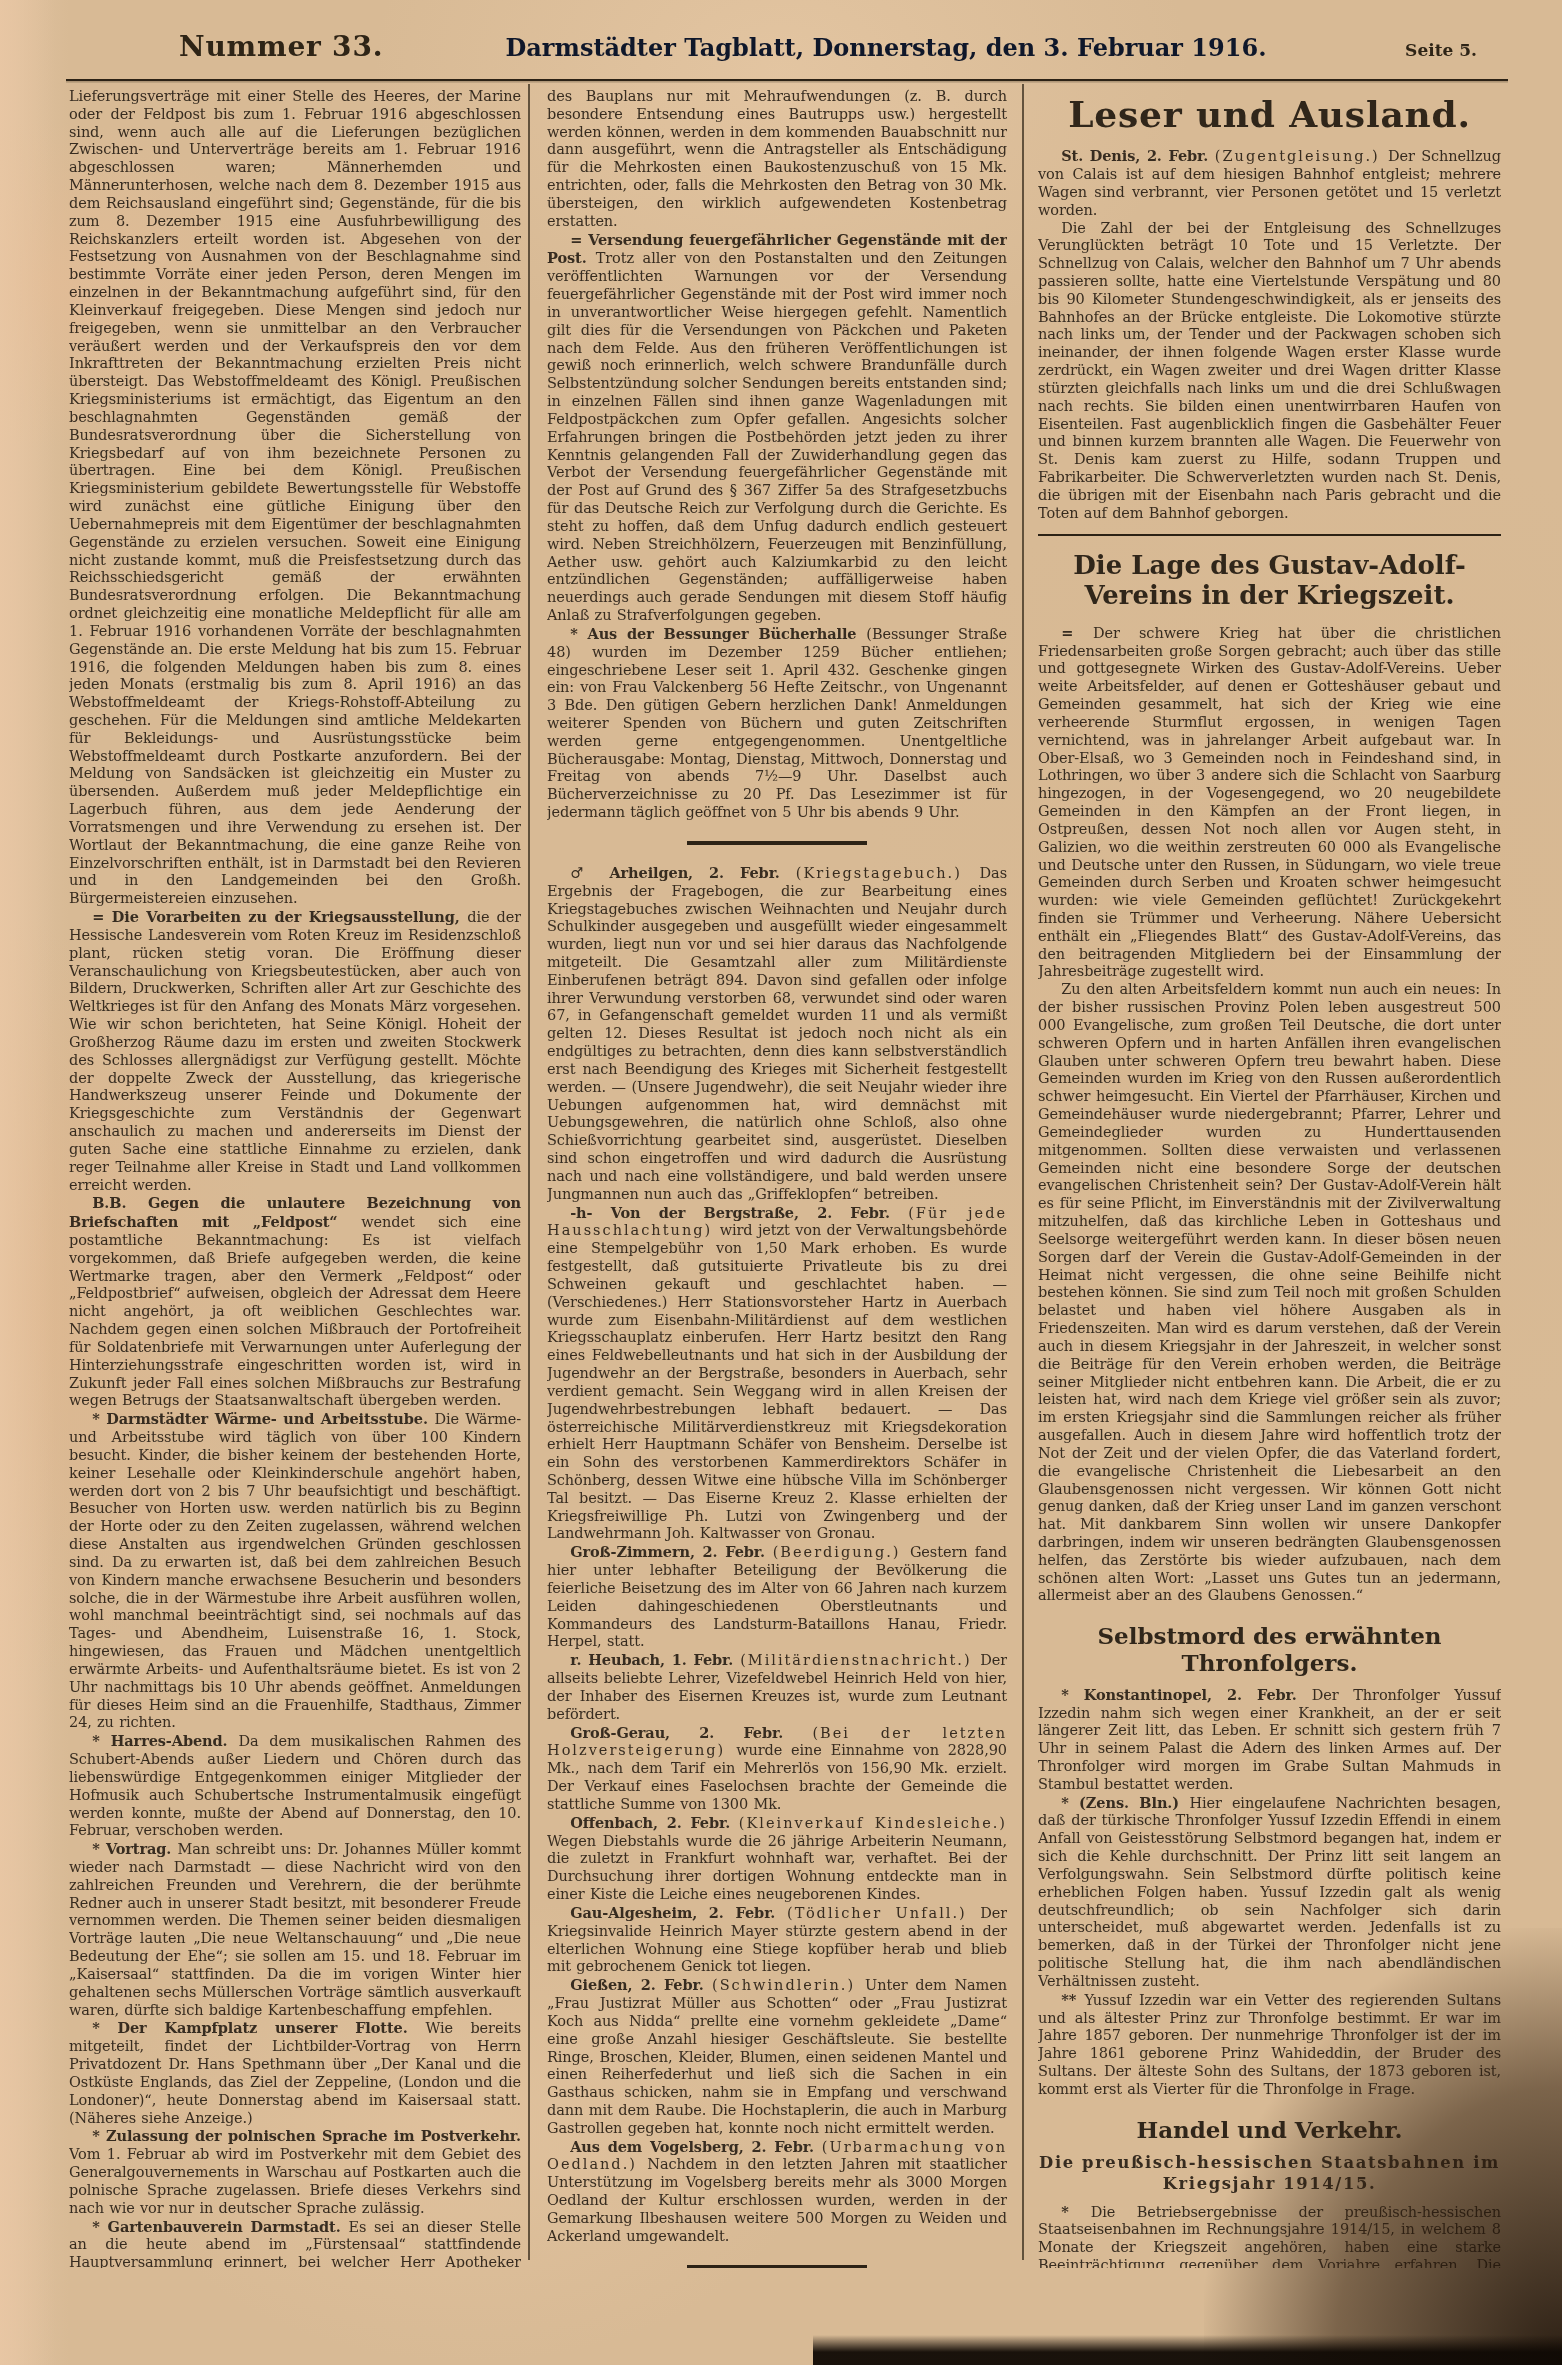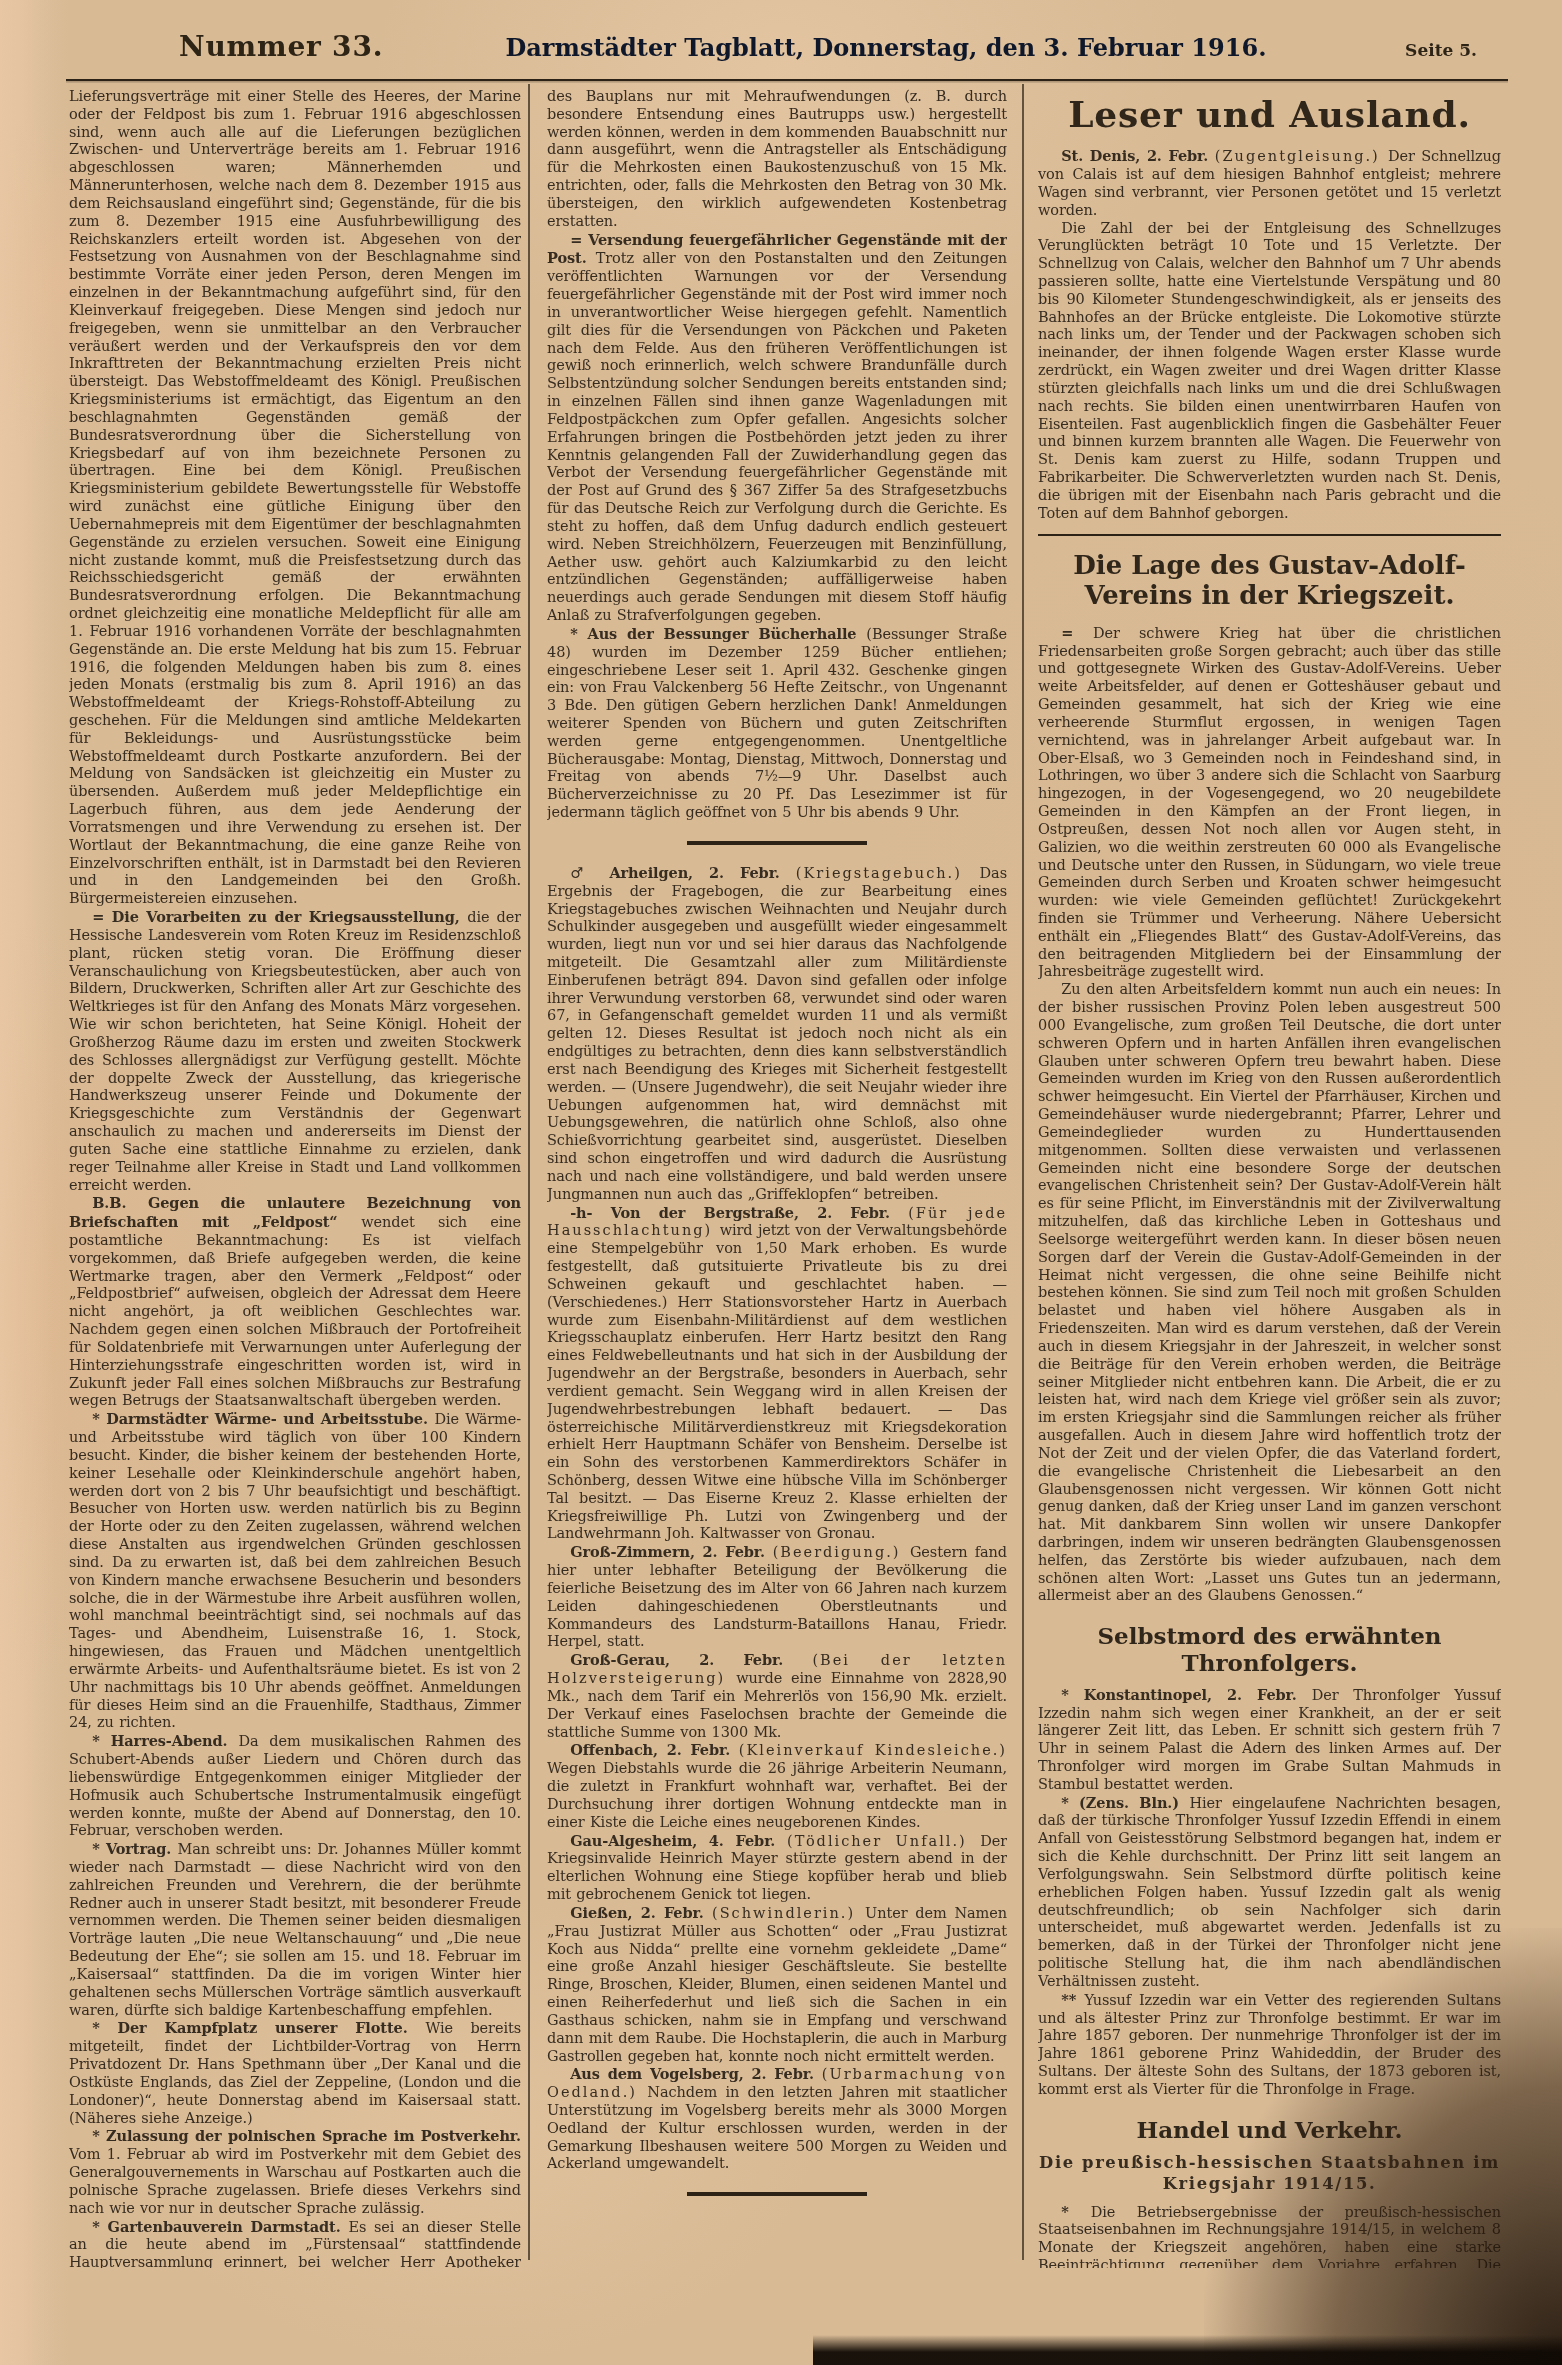--- a/index.html
+++ b/index.html
@@ -89,23 +89,24 @@
     <p class="para"><span class="lead">* Gartenbauverein Darmstadt. </span>Es sei an dieser Stelle an die heute abend im „Fürstensaal“ stattfindende Hauptversammlung erinnert, bei welcher Herr Apotheker Kühn Aufnahmen von seiner Reise nach Sizilien und Nordafrika in Lichtbildern vorführen wird. (S. Anz.)</p>
   </div>
 <div class="col c2" id="col-1">
     <p class="para noindent">des Bauplans nur mit Mehraufwendungen (z. B. durch besondere Entsendung eines Bautrupps usw.) hergestellt werden können, werden in dem kommenden Bauabschnitt nur dann ausgeführt, wenn die Antragsteller als Entschädigung für die Mehrkosten einen Baukostenzuschuß von 15 Mk. entrichten, oder, falls die Mehrkosten den Betrag von 30 Mk. übersteigen, den wirklich aufgewendeten Kostenbetrag erstatten.</p>
     <p class="para"><span class="lead">= Versendung feuergefährlicher Gegenstände mit der Post. </span>Trotz aller von den Postanstalten und den Zeitungen veröffentlichten Warnungen vor der Versendung feuergefährlicher Gegenstände mit der Post wird immer noch in unverantwortlicher Weise hiergegen gefehlt. Namentlich gilt dies für die Versendungen von Päckchen und Paketen nach dem Felde. Aus den früheren Veröffentlichungen ist gewiß noch erinnerlich, welch schwere Brandunfälle durch Selbstentzündung solcher Sendungen bereits entstanden sind; in einzelnen Fällen sind ihnen ganze Wagenladungen mit Feldpostpäckchen zum Opfer gefallen. Angesichts solcher Erfahrungen bringen die Postbehörden jetzt jeden zu ihrer Kenntnis gelangenden Fall der Zuwiderhandlung gegen das Verbot der Versendung feuergefährlicher Gegenstände mit der Post auf Grund des § 367 Ziffer 5a des Strafgesetzbuchs für das Deutsche Reich zur Verfolgung durch die Gerichte. Es steht zu hoffen, daß dem Unfug dadurch endlich gesteuert wird. Neben Streichhölzern, Feuerzeugen mit Benzinfüllung, Aether usw. gehört auch Kalziumkarbid zu den leicht entzündlichen Gegenständen; auffälligerweise haben neuerdings auch gerade Sendungen mit diesem Stoff häufig Anlaß zu Strafverfolgungen gegeben.</p>
     <p class="para"><span class="lead">* Aus der Bessunger Bücherhalle </span>(Bessunger Straße 48) wurden im Dezember 1259 Bücher entliehen; eingeschriebene Leser seit 1. April 432. Geschenke gingen ein: von Frau Valckenberg 56 Hefte Zeitschr., von Ungenannt 3 Bde. Den gütigen Gebern herzlichen Dank! Anmeldungen weiterer Spenden von Büchern und guten Zeitschriften werden gerne entgegengenommen. Unentgeltliche Bücherausgabe: Montag, Dienstag, Mittwoch, Donnerstag und Freitag von abends 7½—9 Uhr. Daselbst auch Bücherverzeichnisse zu 20 Pf. Das Lesezimmer ist für jedermann täglich geöffnet von 5 Uhr bis abends 9 Uhr.</p>
     <div class="bar"></div>
     <p class="para"><span class="lead">♂ Arheilgen, 2. Febr. </span><span class="spread">(Kriegstagebuch.) </span>Das Ergebnis der Fragebogen, die zur Bearbeitung eines Kriegstagebuches zwischen Weihnachten und Neujahr durch Schulkinder ausgegeben und ausgefüllt wieder eingesammelt wurden, liegt nun vor und sei hier daraus das Nachfolgende mitgeteilt. Die Gesamtzahl aller zum Militärdienste Einberufenen beträgt 894. Davon sind gefallen oder infolge ihrer Verwundung verstorben 68, verwundet sind oder waren 67, in Gefangenschaft gemeldet wurden 11 und als vermißt gelten 12. Dieses Resultat ist jedoch noch nicht als ein endgültiges zu betrachten, denn dies kann selbstverständlich erst nach Beendigung des Krieges mit Sicherheit festgestellt werden. — (Unsere Jugendwehr), die seit Neujahr wieder ihre Uebungen aufgenommen hat, wird demnächst mit Uebungsgewehren, die natürlich ohne Schloß, also ohne Schießvorrichtung gearbeitet sind, ausgerüstet. Dieselben sind schon eingetroffen und wird dadurch die Ausrüstung nach und nach eine vollständigere, und bald werden unsere Jungmannen nun auch das „Griffeklopfen“ betreiben.</p>
     <p class="para"><span class="lead">-h- Von der Bergstraße, 2. Febr. </span><span class="spread">(Für jede Hausschlachtung) </span>wird jetzt von der Verwaltungsbehörde eine Stempelgebühr von 1,50 Mark erhoben. Es wurde festgestellt, daß gutsituierte Privatleute bis zu drei Schweinen gekauft und geschlachtet haben. — (Verschiedenes.) Herr Stationsvorsteher Hartz in Auerbach wurde zum Eisenbahn-Militärdienst auf dem westlichen Kriegsschauplatz einberufen. Herr Hartz besitzt den Rang eines Feldwebelleutnants und hat sich in der Ausbildung der Jugendwehr an der Bergstraße, besonders in Auerbach, sehr verdient gemacht. Sein Weggang wird in allen Kreisen der Jugendwehrbestrebungen lebhaft bedauert. — Das österreichische Militärverdienstkreuz mit Kriegsdekoration erhielt Herr Hauptmann Schäfer von Bensheim. Derselbe ist ein Sohn des verstorbenen Kammerdirektors Schäfer in Schönberg, dessen Witwe eine hübsche Villa im Schönberger Tal besitzt. — Das Eiserne Kreuz 2. Klasse erhielten der Kriegsfreiwillige Ph. Lutzi von Zwingenberg und der Landwehrmann Joh. Kaltwasser von Gronau.</p>
     <p class="para"><span class="lead">Groß-Zimmern, 2. Febr. </span><span class="spread">(Beerdigung.) </span>Gestern fand hier unter lebhafter Beteiligung der Bevölkerung die feierliche Beisetzung des im Alter von 66 Jahren nach kurzem Leiden dahingeschiedenen Oberstleutnants und Kommandeurs des Landsturm-Bataillons Hanau, Friedr. Herpel, statt.</p>
+    <p class="para"><span class="lead">r. Heubach, 1. Febr. </span><span class="spread">(Militärdienstnachricht.) </span>Der allseits beliebte Lehrer, Vizefeldwebel Heinrich Held von hier, der Inhaber des Eisernen Kreuzes ist, wurde zum Leutnant befördert.</p>
     <p class="para"><span class="lead">Groß-Gerau, 2. Febr. </span><span class="spread">(Bei der letzten Holzversteigerung) </span>wurde eine Einnahme von 2828,90 Mk., nach dem Tarif ein Mehrerlös von 156,90 Mk. erzielt. Der Verkauf eines Faselochsen brachte der Gemeinde die stattliche Summe von 1300 Mk.</p>
     <p class="para"><span class="lead">Offenbach, 2. Febr. </span><span class="spread">(Kleinverkauf Kindesleiche.) </span>Wegen Diebstahls wurde die 26 jährige Arbeiterin Neumann, die zuletzt in Frankfurt wohnhaft war, verhaftet. Bei der Durchsuchung ihrer dortigen Wohnung entdeckte man in einer Kiste die Leiche eines neugeborenen Kindes.</p>
-    <p class="para"><span class="lead">Gau-Algesheim, 4. Febr. </span><span class="spread">(Tödlicher Unfall.) </span>Der Kriegsinvalide Heinrich Mayer stürzte gestern abend in der elterlichen Wohnung eine Stiege kopfüber herab und blieb mit gebrochenem Genick tot liegen.</p>
+    <p class="para"><span class="lead">Gau-Algesheim, 2. Febr. </span><span class="spread">(Tödlicher Unfall.) </span>Der Kriegsinvalide Heinrich Mayer stürzte gestern abend in der elterlichen Wohnung eine Stiege kopfüber herab und blieb mit gebrochenem Genick tot liegen.</p>
     <p class="para"><span class="lead">Gießen, 2. Febr. </span><span class="spread">(Schwindlerin.) </span>Unter dem Namen „Frau Justizrat Müller aus Schotten“ oder „Frau Justizrat Koch aus Nidda“ prellte eine vornehm gekleidete „Dame“ eine große Anzahl hiesiger Geschäftsleute. Sie bestellte Ringe, Broschen, Kleider, Blumen, einen seidenen Mantel und einen Reiherfederhut und ließ sich die Sachen in ein Gasthaus schicken, nahm sie in Empfang und verschwand dann mit dem Raube. Die Hochstaplerin, die auch in Marburg Gastrollen gegeben hat, konnte noch nicht ermittelt werden.</p>
     <p class="para"><span class="lead">Aus dem Vogelsberg, 2. Febr. </span><span class="spread">(Urbarmachung von Oedland.) </span>Nachdem in den letzten Jahren mit staatlicher Unterstützung im Vogelsberg bereits mehr als 3000 Morgen Oedland der Kultur erschlossen wurden, werden in der Gemarkung Ilbeshausen weitere 500 Morgen zu Weiden und Ackerland umgewandelt.</p>
     <div class="bar"></div>
   </div>
 <div class="col c3" id="col-2">
     <div class="headline1">Leser und Ausland.</div>
     <p class="para"><span class="lead">St. Denis, 2. Febr. </span><span class="spread">(Zugentgleisung.) </span>Der Schnellzug von Calais ist auf dem hiesigen Bahnhof entgleist; mehrere Wagen sind verbrannt, vier Personen getötet und 15 verletzt worden.</p>
     <p class="para">Die Zahl der bei der Entgleisung des Schnellzuges Verunglückten beträgt 10 Tote und 15 Verletzte. Der Schnellzug von Calais, welcher den Bahnhof um 7 Uhr abends passieren sollte, hatte eine Viertelstunde Verspätung und 80 bis 90 Kilometer Stundengeschwindigkeit, als er jenseits des Bahnhofes an der Brücke entgleiste. Die Lokomotive stürzte nach links um, der Tender und der Packwagen schoben sich ineinander, der ihnen folgende Wagen erster Klasse wurde zerdrückt, ein Wagen zweiter und drei Wagen dritter Klasse stürzten gleichfalls nach links um und die drei Schlußwagen nach rechts. Sie bilden einen unentwirrbaren Haufen von Eisenteilen. Fast augenblicklich fingen die Gasbehälter Feuer und binnen kurzem brannten alle Wagen. Die Feuerwehr von St. Denis kam zuerst zu Hilfe, sodann Truppen und Fabrikarbeiter. Die Schwerverletzten wurden nach St. Denis, die übrigen mit der Eisenbahn nach Paris gebracht und die Toten auf dem Bahnhof geborgen.</p>
     <hr class="rule-full">
     <div class="headline2">Die Lage des Gustav-Adolf-Vereins in der Kriegszeit.</div>

